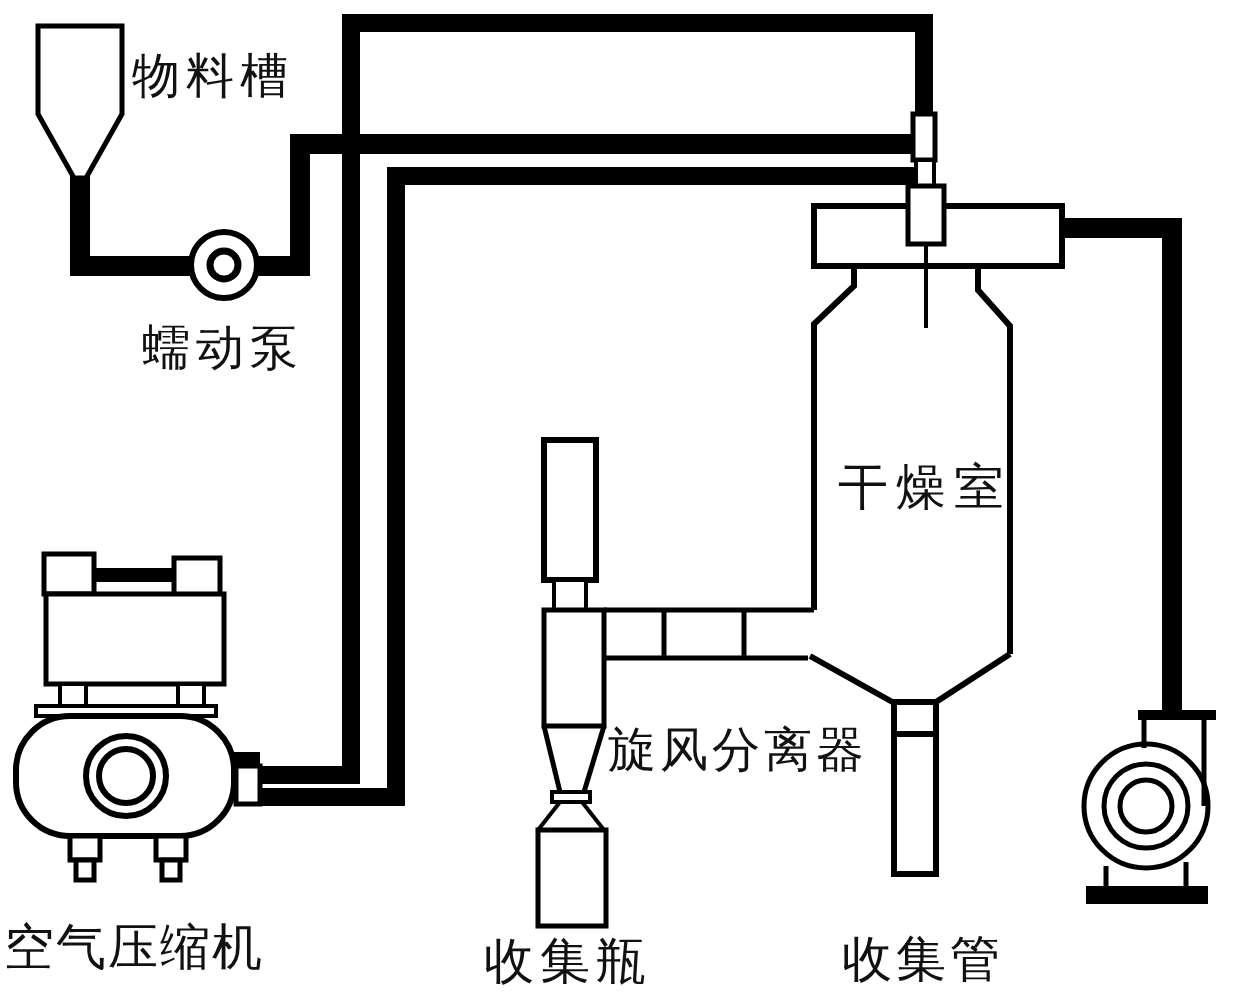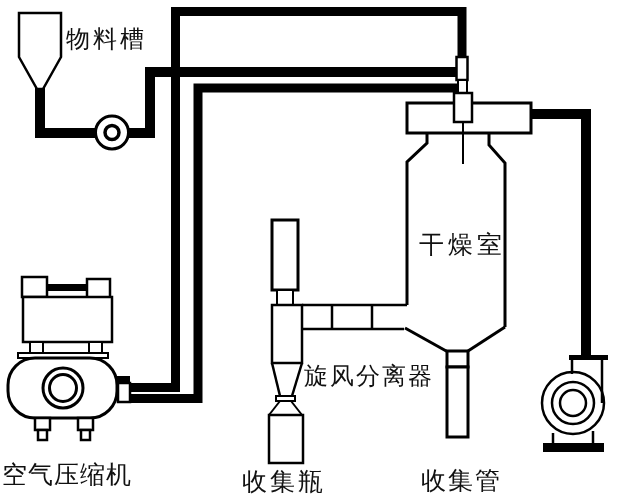--- a/index.html
+++ b/index.html
@@ -110,20 +110,21 @@
       <circle cx="573" cy="403" r="21" fill="none" stroke="#000" stroke-width="2.5"></circle>
       <circle cx="573" cy="403" r="13" fill="none" stroke="#000" stroke-width="2.5"></circle>
       <line x1="553" y1="433" x2="553" y2="443" stroke="#000" stroke-width="2.5"></line>
       <line x1="593" y1="431" x2="593" y2="443" stroke="#000" stroke-width="2.5"></line>
       <rect x="543" y="443" width="61" height="9" fill="#000"></rect>
     </g>
   </svg>
 
   <div class="lbl" style="left:66px;top:27px;font-size:24px;letter-spacing:3px;">物料槽</div>
 
+  <div class="lbl" style="left:71px;top:163px;font-size:24px;letter-spacing:3px;">蠕动泵</div>
 
   <div class="lbl" style="left:419px;top:232px;font-size:25px;letter-spacing:4px;">干燥室</div>
 
   <div class="lbl" style="left:2px;top:462px;font-size:25px;letter-spacing:1px;">空气压缩机</div>
 
   <div class="lbl" style="left:242px;top:469px;font-size:25px;letter-spacing:3px;">收集瓶</div>
 
   <div class="lbl" style="left:304px;top:364px;font-size:24px;letter-spacing:2px;">旋风分离器</div>
 
   <div class="lbl" style="left:421px;top:468px;font-size:25px;letter-spacing:2px;text-align:center;">收集管</div>

